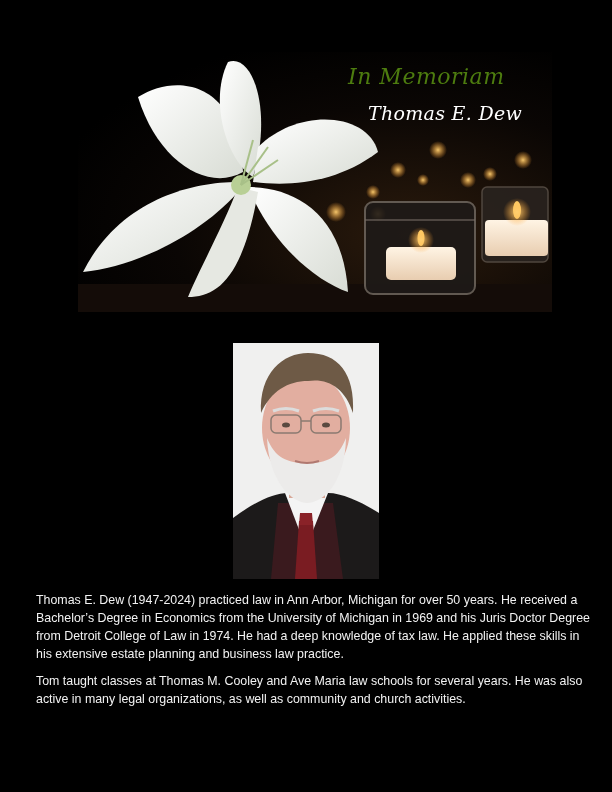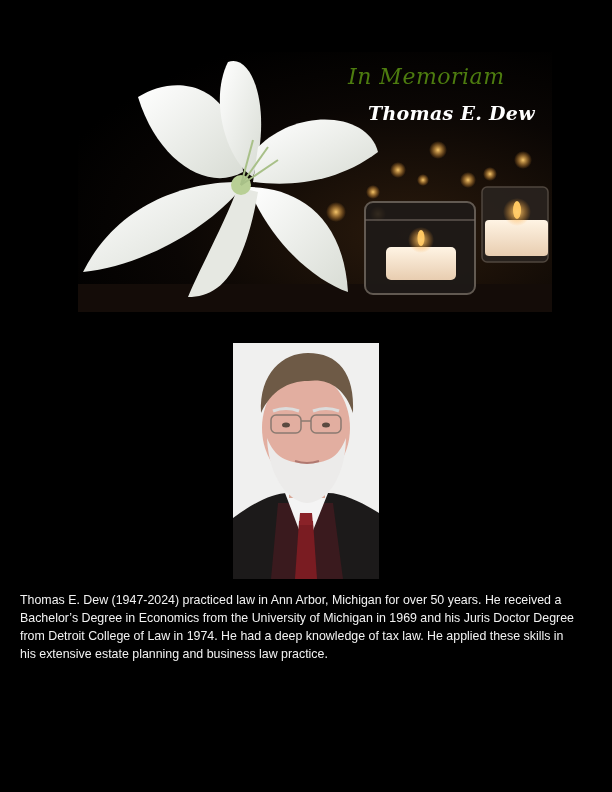--- a/index.html
+++ b/index.html
@@ -14,30 +14,30 @@
       overflow: hidden;
     }
     .banner svg { position: absolute; left: 0; top: 0; }
     .title {
       position: absolute; left: 348px; top: 64px; width: 230px;
       font-family: "DejaVu Serif", serif; font-style: italic;
       font-size: 22px; color: #4d7c0f; letter-spacing: 0.5px; text-align: left;
     }
     .subtitle {
       position: absolute; left: 368px; top: 102px; width: 200px;
-      font-family: "DejaVu Serif", serif; font-style: italic; font-weight: bold;
+      font-family: "DejaVu Serif", serif; font-style: italic; font-weight: normal;
       font-size: 19px; color: #fff; letter-spacing: 0.3px;
     }
     .portrait {
       position: absolute; left: 233px; top: 343px; width: 146px; height: 236px;
       background: #efefef; overflow: hidden;
     }
     .portrait svg { position: absolute; left: 0; top: 0; }
     .body-text {
-      position: absolute; left: 20px; top: 591px; width: 560px;
+      position: absolute; left: 36px; top: 591px; width: 560px;
       font-family: "Liberation Sans", sans-serif; font-size: 12.4px; line-height: 18px;
       color: #f2f2f2;
     }
     .body-text p { margin: 0 0 9px 0; }
   </style>
 </head>
 <body>
 
 <div class="banner">
   <svg width="474" height="260" viewBox="0 0 474 260">
@@ -134,13 +134,14 @@
     <ellipse cx="53" cy="82" rx="4" ry="2.5" fill="#5a4a40"></ellipse>
     <ellipse cx="93" cy="82" rx="4" ry="2.5" fill="#5a4a40"></ellipse>
 
     <path d="M40 68 Q 53 63 66 68" stroke="#dcdcdc" stroke-width="3" fill="none"></path>
     <path d="M80 68 Q 93 63 106 68" stroke="#dcdcdc" stroke-width="3" fill="none"></path>
   </svg>
 </div>
 
 <div class="body-text">
   <p>Thomas E. Dew (1947-2024) practiced law in Ann Arbor, Michigan for over 50 years. He received a Bachelor’s Degree in Economics from the University of Michigan in 1969 and his Juris Doctor Degree from Detroit College of Law in 1974. He had a deep knowledge of tax law. He applied these skills in his extensive estate planning and business law practice.</p>
+  <p>Tom taught classes at Thomas M. Cooley and Ave Maria law schools for several years. He was also active in many legal organizations, as well as community and church activities.</p>
 </div>
 
 </body></html>

